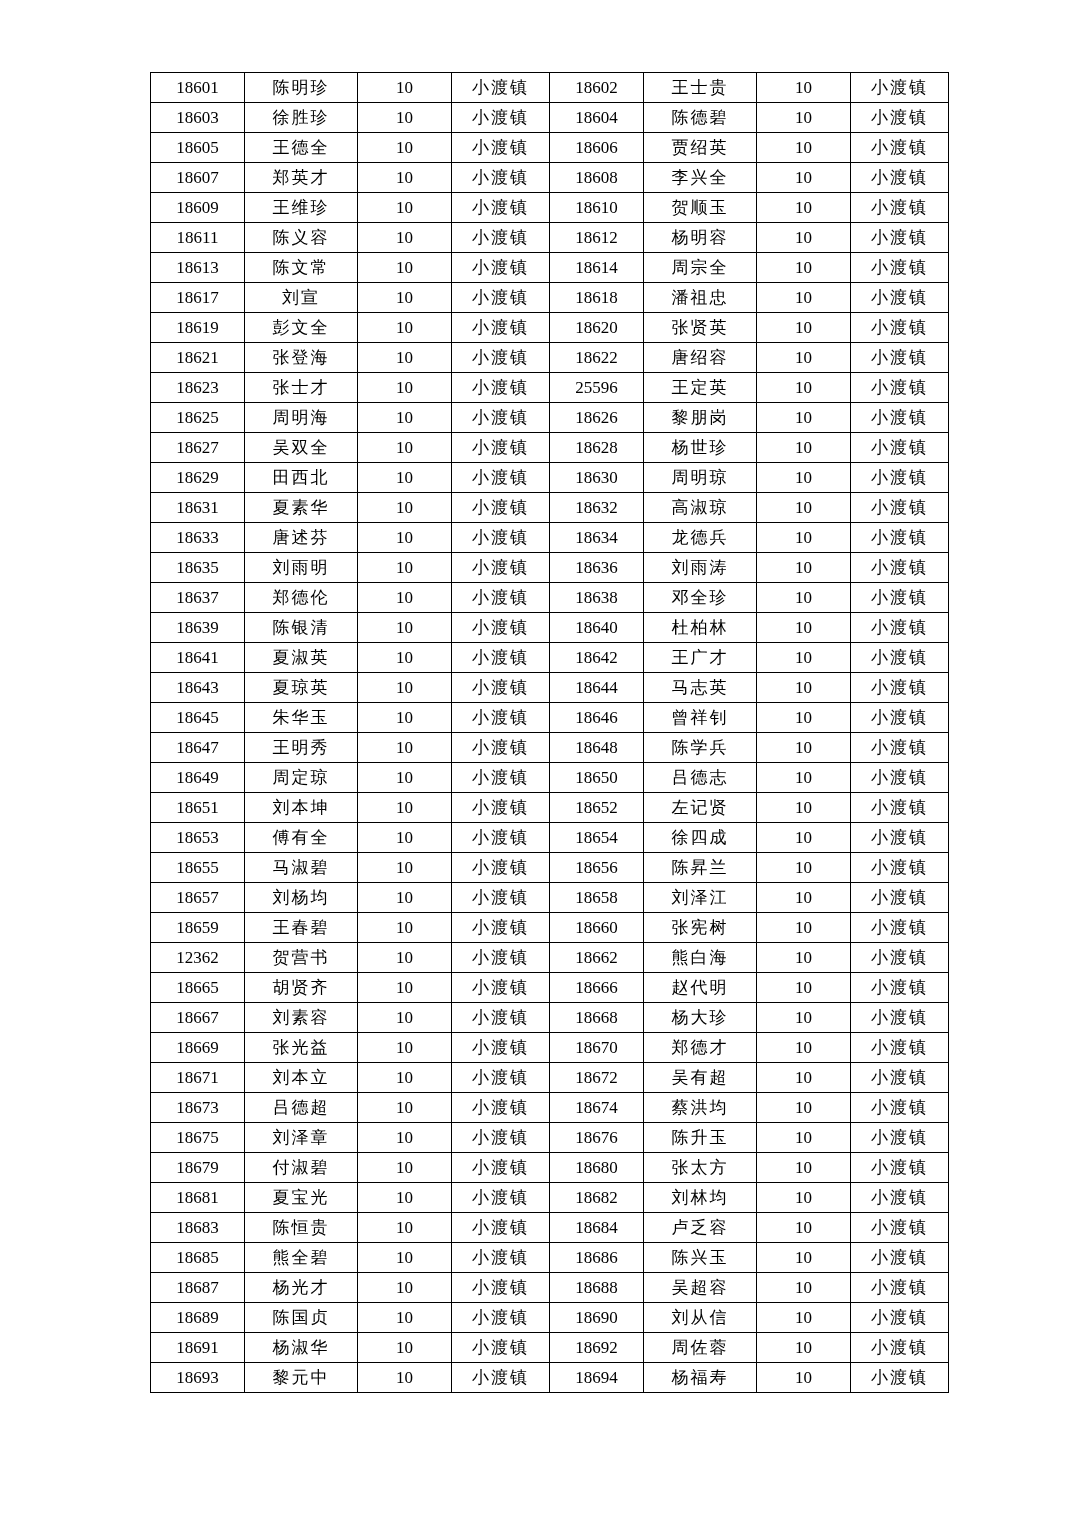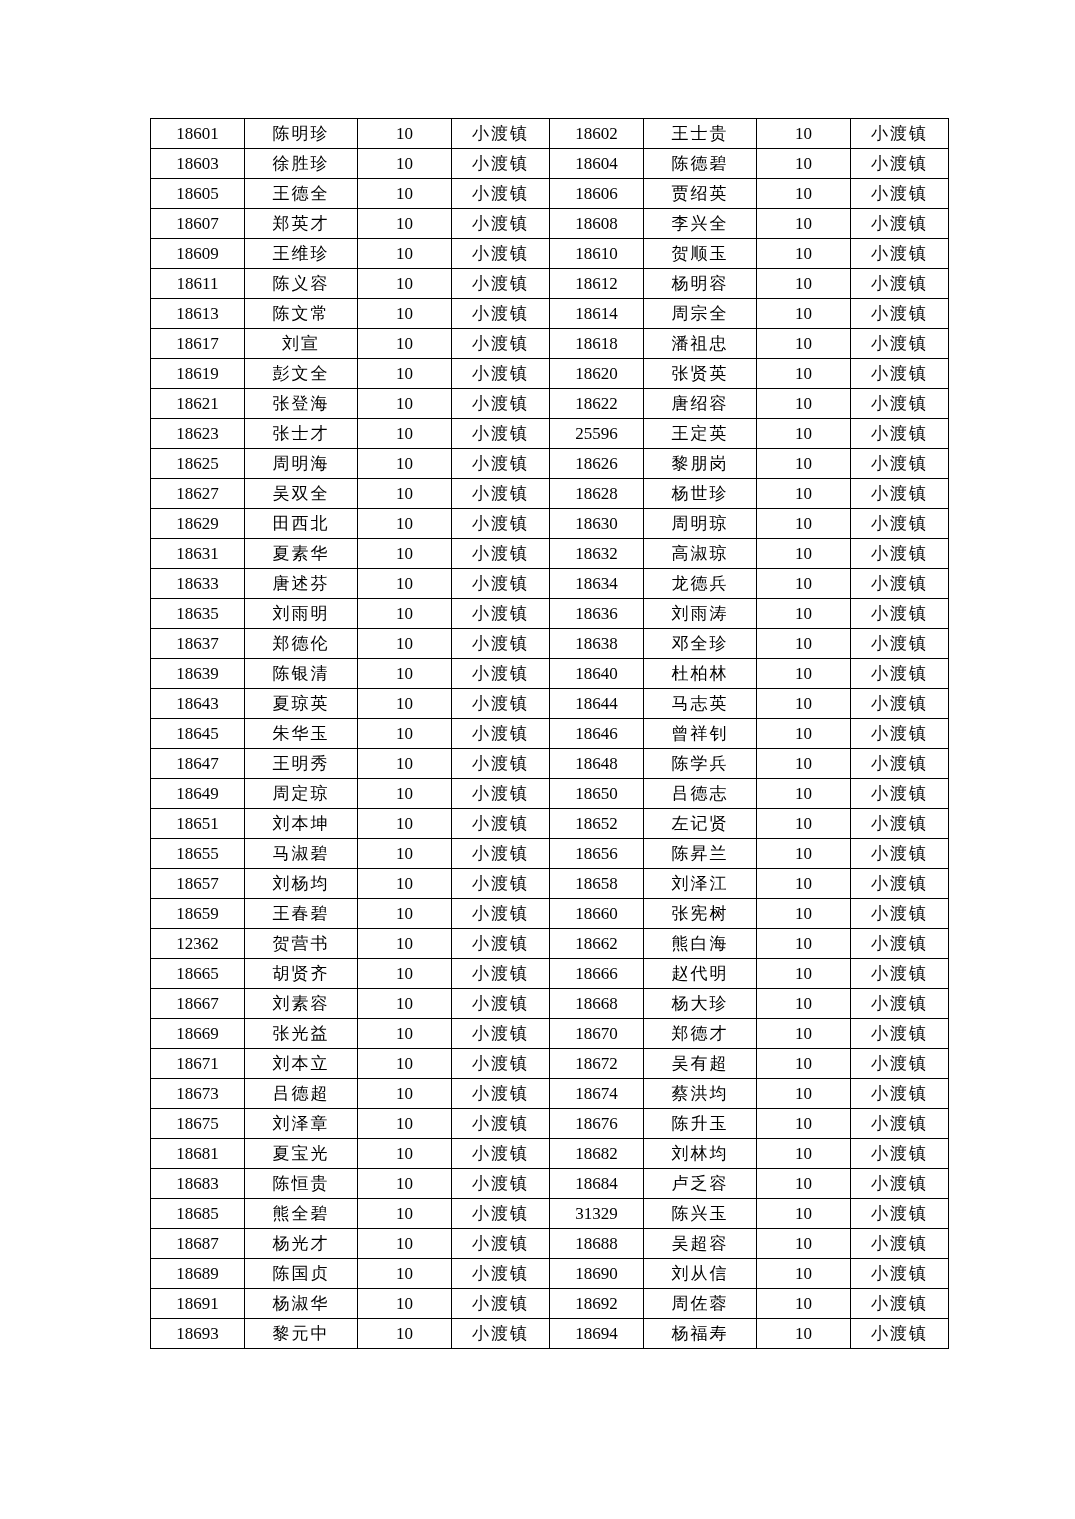--- a/index.html
+++ b/index.html
@@ -11,21 +11,21 @@
     width: 1075px;
     height: 1519px;
     font-family: "Liberation Serif", "DejaVu Serif", serif;
     color: #000000;
   }
   .page {
     position: relative;
     width: 1075px;
     height: 1519px;
     box-sizing: border-box;
-    padding: 118px 150px 0 150px;
+    padding: 72px 150px 0 150px;
   }
   table.roster {
     border-collapse: collapse;
     width: 775px;
     table-layout: fixed;
   }
   table.roster td {
     border: 1px solid #000000;
     height: 29px;
     line-height: 29px;
@@ -231,20 +231,30 @@
           <td class="col-id">18639</td>
           <td class="col-name">陈银清</td>
           <td class="col-amount">10</td>
           <td class="col-town">小渡镇</td>
           <td class="col-id">18640</td>
           <td class="col-name">杜柏林</td>
           <td class="col-amount">10</td>
           <td class="col-town">小渡镇</td>
         </tr>
         <tr>
+          <td class="col-id">18641</td>
+          <td class="col-name">夏淑英</td>
+          <td class="col-amount">10</td>
+          <td class="col-town">小渡镇</td>
+          <td class="col-id">18642</td>
+          <td class="col-name">王广才</td>
+          <td class="col-amount">10</td>
+          <td class="col-town">小渡镇</td>
+        </tr>
+        <tr>
           <td class="col-id">18643</td>
           <td class="col-name">夏琼英</td>
           <td class="col-amount">10</td>
           <td class="col-town">小渡镇</td>
           <td class="col-id">18644</td>
           <td class="col-name">马志英</td>
           <td class="col-amount">10</td>
           <td class="col-town">小渡镇</td>
         </tr>
         <tr>
@@ -281,20 +291,30 @@
           <td class="col-id">18651</td>
           <td class="col-name">刘本坤</td>
           <td class="col-amount">10</td>
           <td class="col-town">小渡镇</td>
           <td class="col-id">18652</td>
           <td class="col-name">左记贤</td>
           <td class="col-amount">10</td>
           <td class="col-town">小渡镇</td>
         </tr>
         <tr>
+          <td class="col-id">18653</td>
+          <td class="col-name">傅有全</td>
+          <td class="col-amount">10</td>
+          <td class="col-town">小渡镇</td>
+          <td class="col-id">18654</td>
+          <td class="col-name">徐四成</td>
+          <td class="col-amount">10</td>
+          <td class="col-town">小渡镇</td>
+        </tr>
+        <tr>
           <td class="col-id">18655</td>
           <td class="col-name">马淑碧</td>
           <td class="col-amount">10</td>
           <td class="col-town">小渡镇</td>
           <td class="col-id">18656</td>
           <td class="col-name">陈昇兰</td>
           <td class="col-amount">10</td>
           <td class="col-town">小渡镇</td>
         </tr>
         <tr>
@@ -381,20 +401,30 @@
           <td class="col-id">18675</td>
           <td class="col-name">刘泽章</td>
           <td class="col-amount">10</td>
           <td class="col-town">小渡镇</td>
           <td class="col-id">18676</td>
           <td class="col-name">陈升玉</td>
           <td class="col-amount">10</td>
           <td class="col-town">小渡镇</td>
         </tr>
         <tr>
+          <td class="col-id">18679</td>
+          <td class="col-name">付淑碧</td>
+          <td class="col-amount">10</td>
+          <td class="col-town">小渡镇</td>
+          <td class="col-id">18680</td>
+          <td class="col-name">张太方</td>
+          <td class="col-amount">10</td>
+          <td class="col-town">小渡镇</td>
+        </tr>
+        <tr>
           <td class="col-id">18681</td>
           <td class="col-name">夏宝光</td>
           <td class="col-amount">10</td>
           <td class="col-town">小渡镇</td>
           <td class="col-id">18682</td>
           <td class="col-name">刘林均</td>
           <td class="col-amount">10</td>
           <td class="col-town">小渡镇</td>
         </tr>
         <tr>
@@ -405,21 +435,21 @@
           <td class="col-id">18684</td>
           <td class="col-name">卢乏容</td>
           <td class="col-amount">10</td>
           <td class="col-town">小渡镇</td>
         </tr>
         <tr>
           <td class="col-id">18685</td>
           <td class="col-name">熊全碧</td>
           <td class="col-amount">10</td>
           <td class="col-town">小渡镇</td>
-          <td class="col-id">31329</td>
+          <td class="col-id">18686</td>
           <td class="col-name">陈兴玉</td>
           <td class="col-amount">10</td>
           <td class="col-town">小渡镇</td>
         </tr>
         <tr>
           <td class="col-id">18687</td>
           <td class="col-name">杨光才</td>
           <td class="col-amount">10</td>
           <td class="col-town">小渡镇</td>
           <td class="col-id">18688</td>

